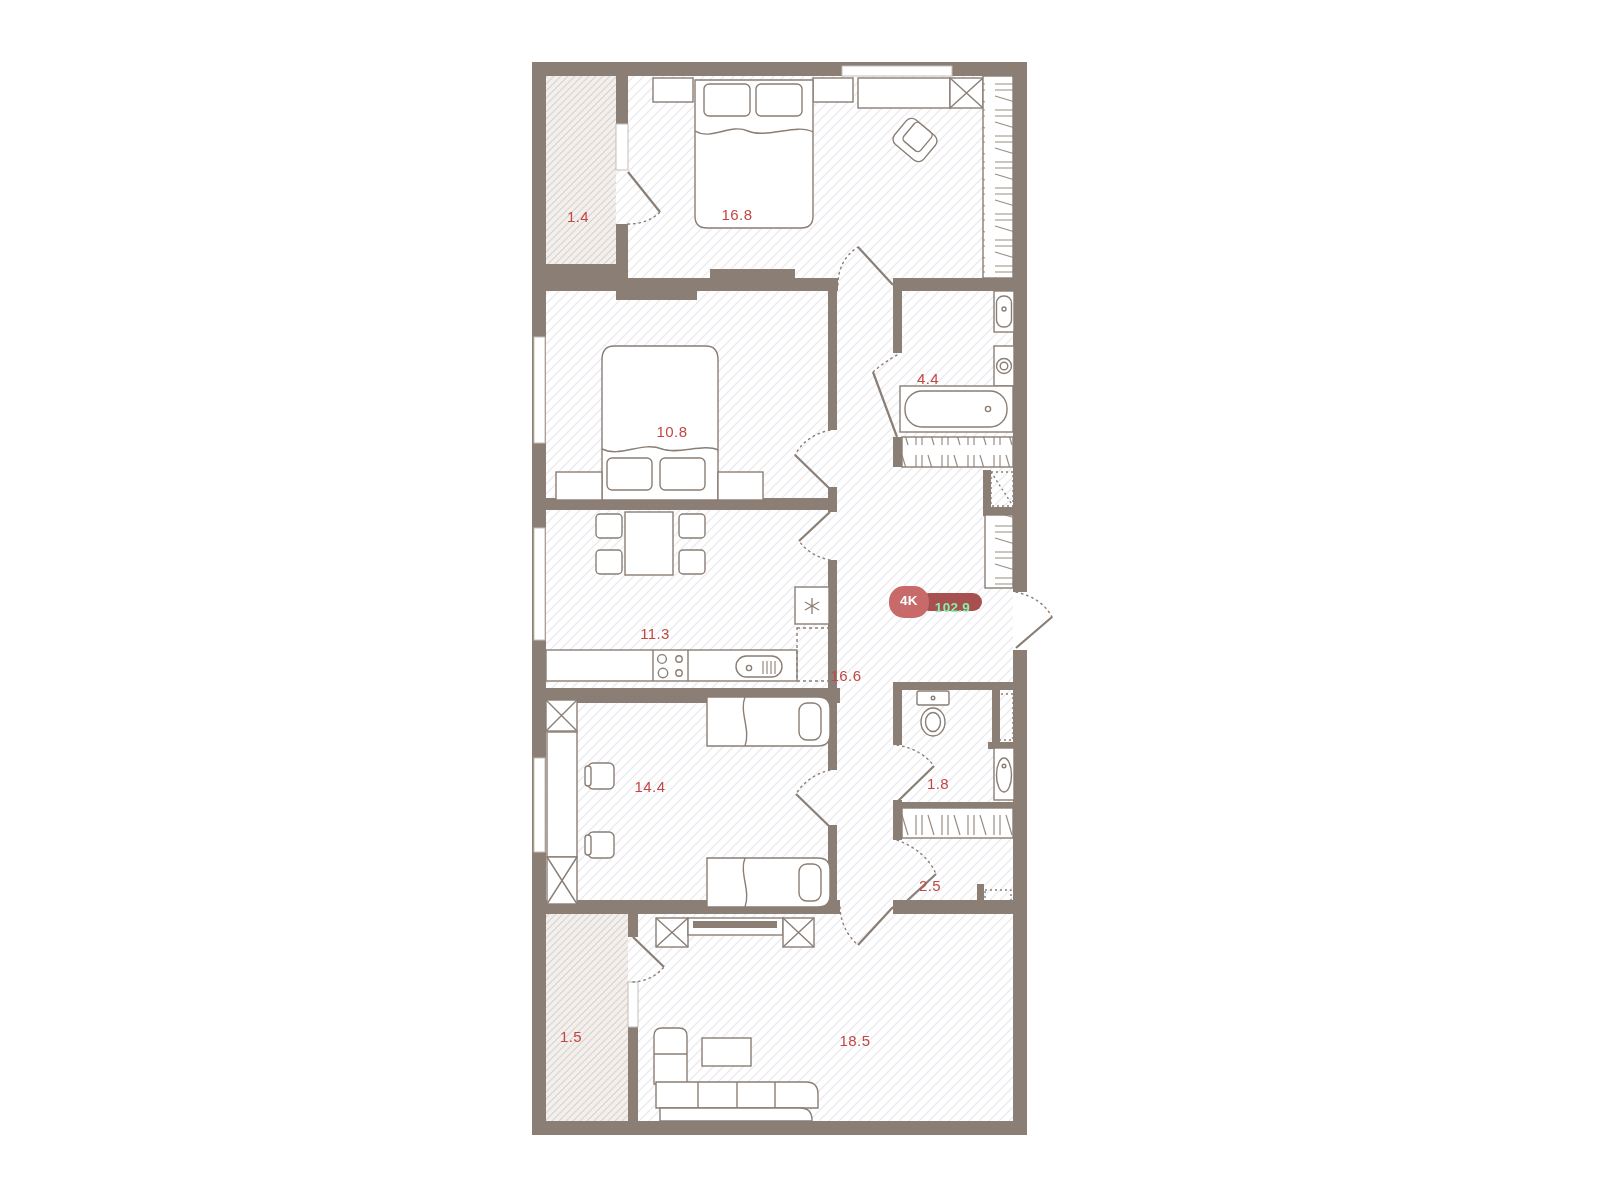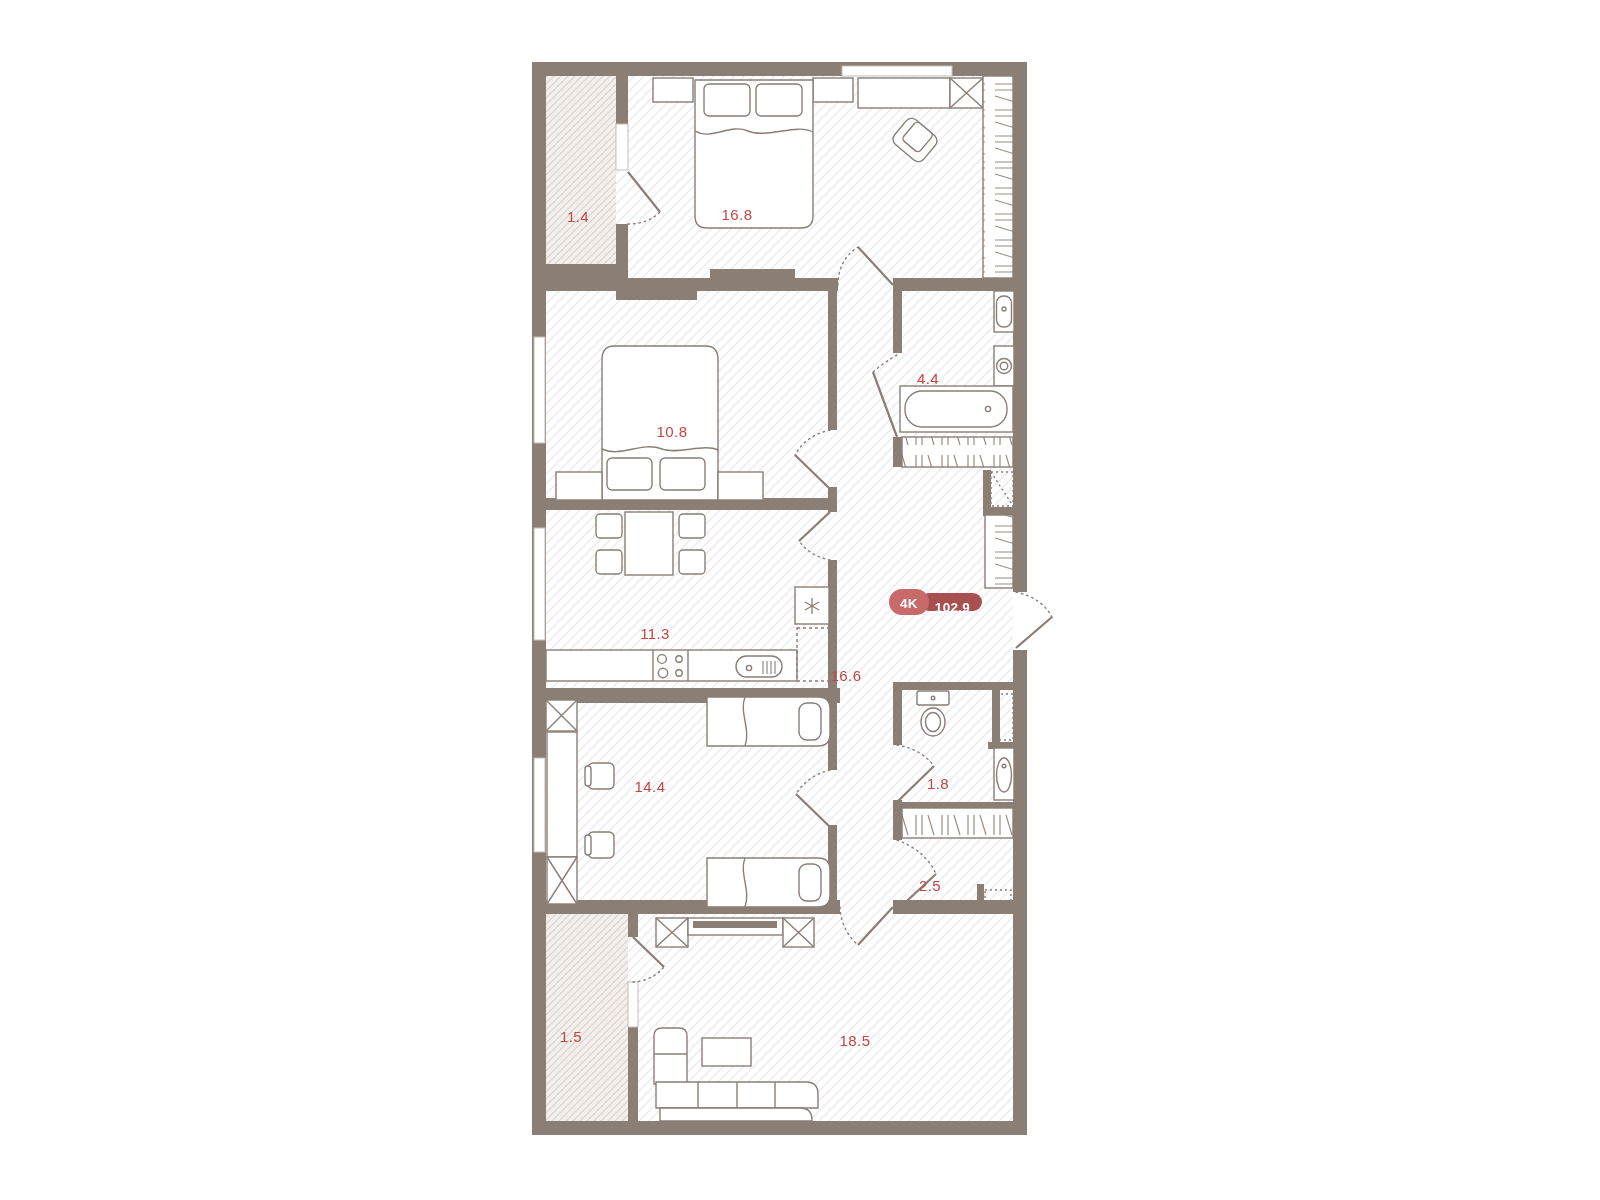--- a/index.html
+++ b/index.html
@@ -5,22 +5,22 @@
   html,body{margin:0;padding:0;background:#ffffff;}
   #stage{position:relative;width:1600px;height:1200px;background:#ffffff;overflow:hidden;
          font-family:"Liberation Sans", sans-serif;}
   #plan-svg{position:absolute;left:0;top:0;}
   .area-label{
     position:absolute;transform:translate(-50%,-50%);
     color:#c14742;font-size:15px;font-weight:500;letter-spacing:.4px;white-space:nowrap;margin-top:39px;
   }
   .badge{position:absolute;display:flex;align-items:center;height:30px;}
   .badge-type{position:relative;z-index:2;background:#c8696a;color:#fff;border-radius:15px;
-    padding:0 11px;height:26px;line-height:30px;font-size:13.5px;font-weight:bold;letter-spacing:.3px;}
-  .badge-area{position:relative;z-index:1;background:#a84f4f;color:#ffffff;border-radius:9px;
+    padding:0 11px;height:32px;line-height:30px;font-size:13.5px;font-weight:bold;letter-spacing:.3px;}
+  .badge-area{position:relative;z-index:1;background:#a84f4f;color:#86efac;border-radius:9px;
     margin-left:-9px;padding:0 12px 0 15px;height:18px;line-height:30px;font-size:13.5px;font-weight:bold;letter-spacing:.3px;}
 </style>
 </head>
 <body>
 
 <div id="stage">
 
 <svg id="plan-svg" width="1600" height="1200" viewBox="0 0 1600 1200">
   <defs>
     <pattern id="hatch" width="10" height="10" patternUnits="userSpaceOnUse">

